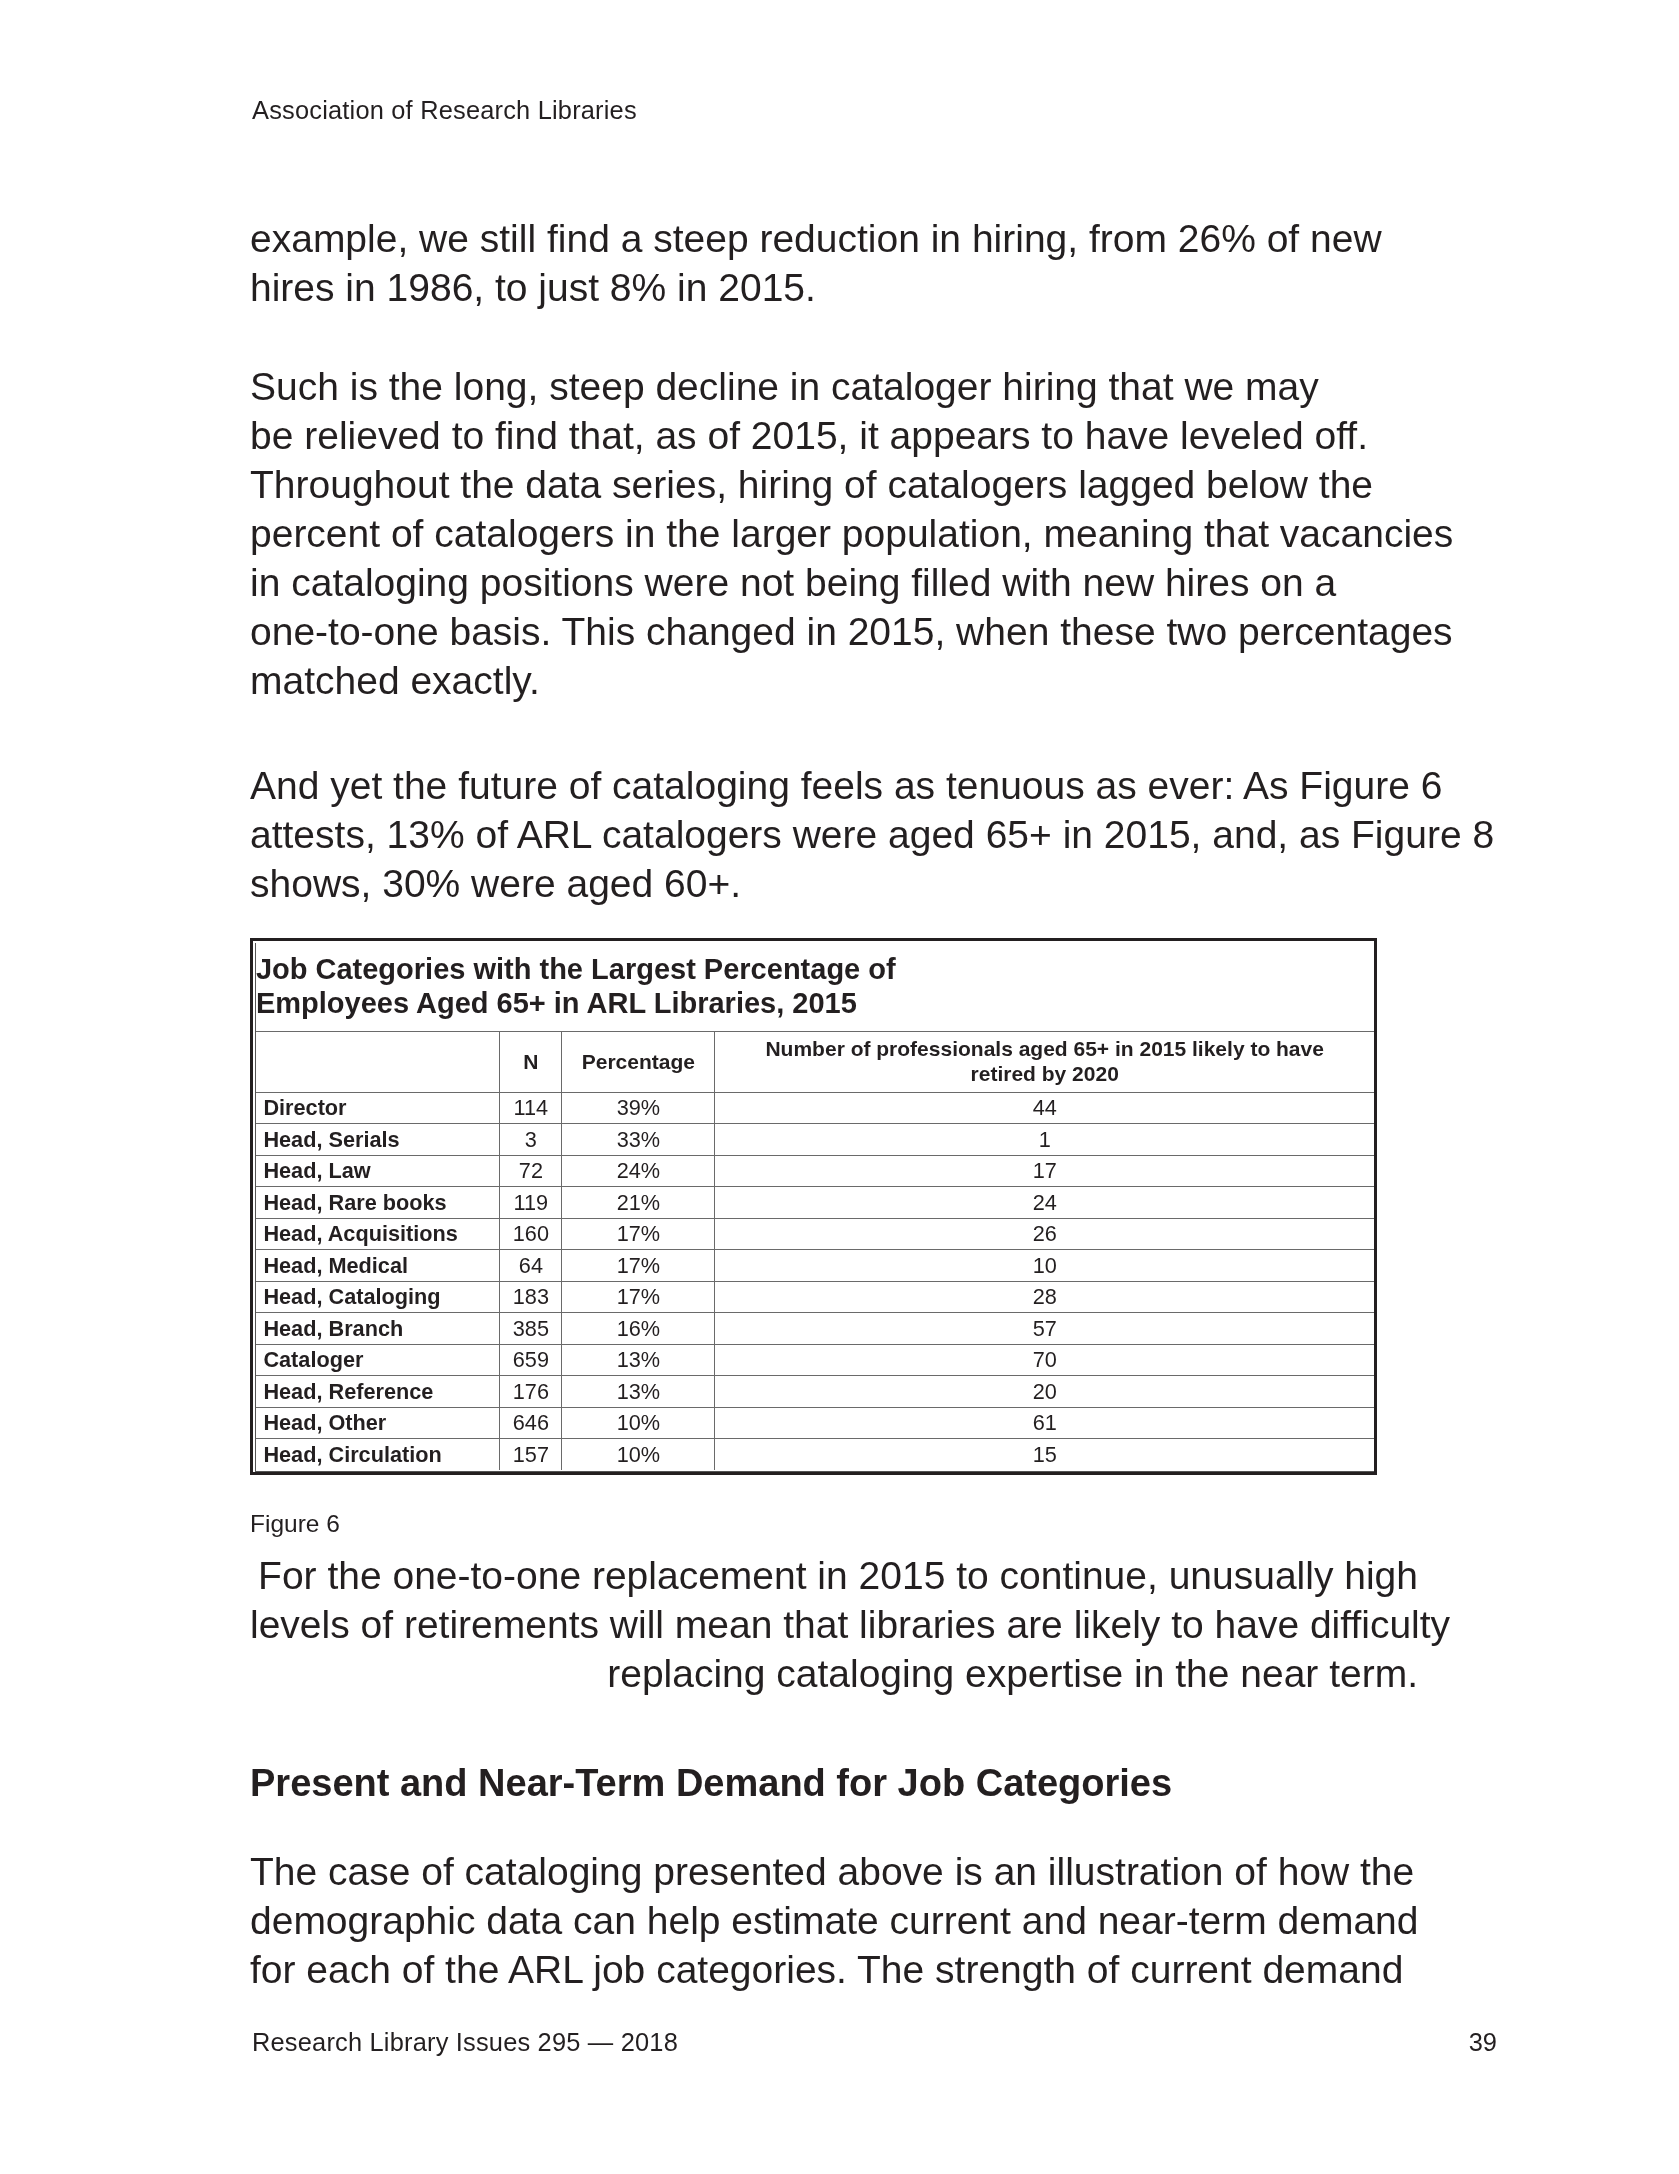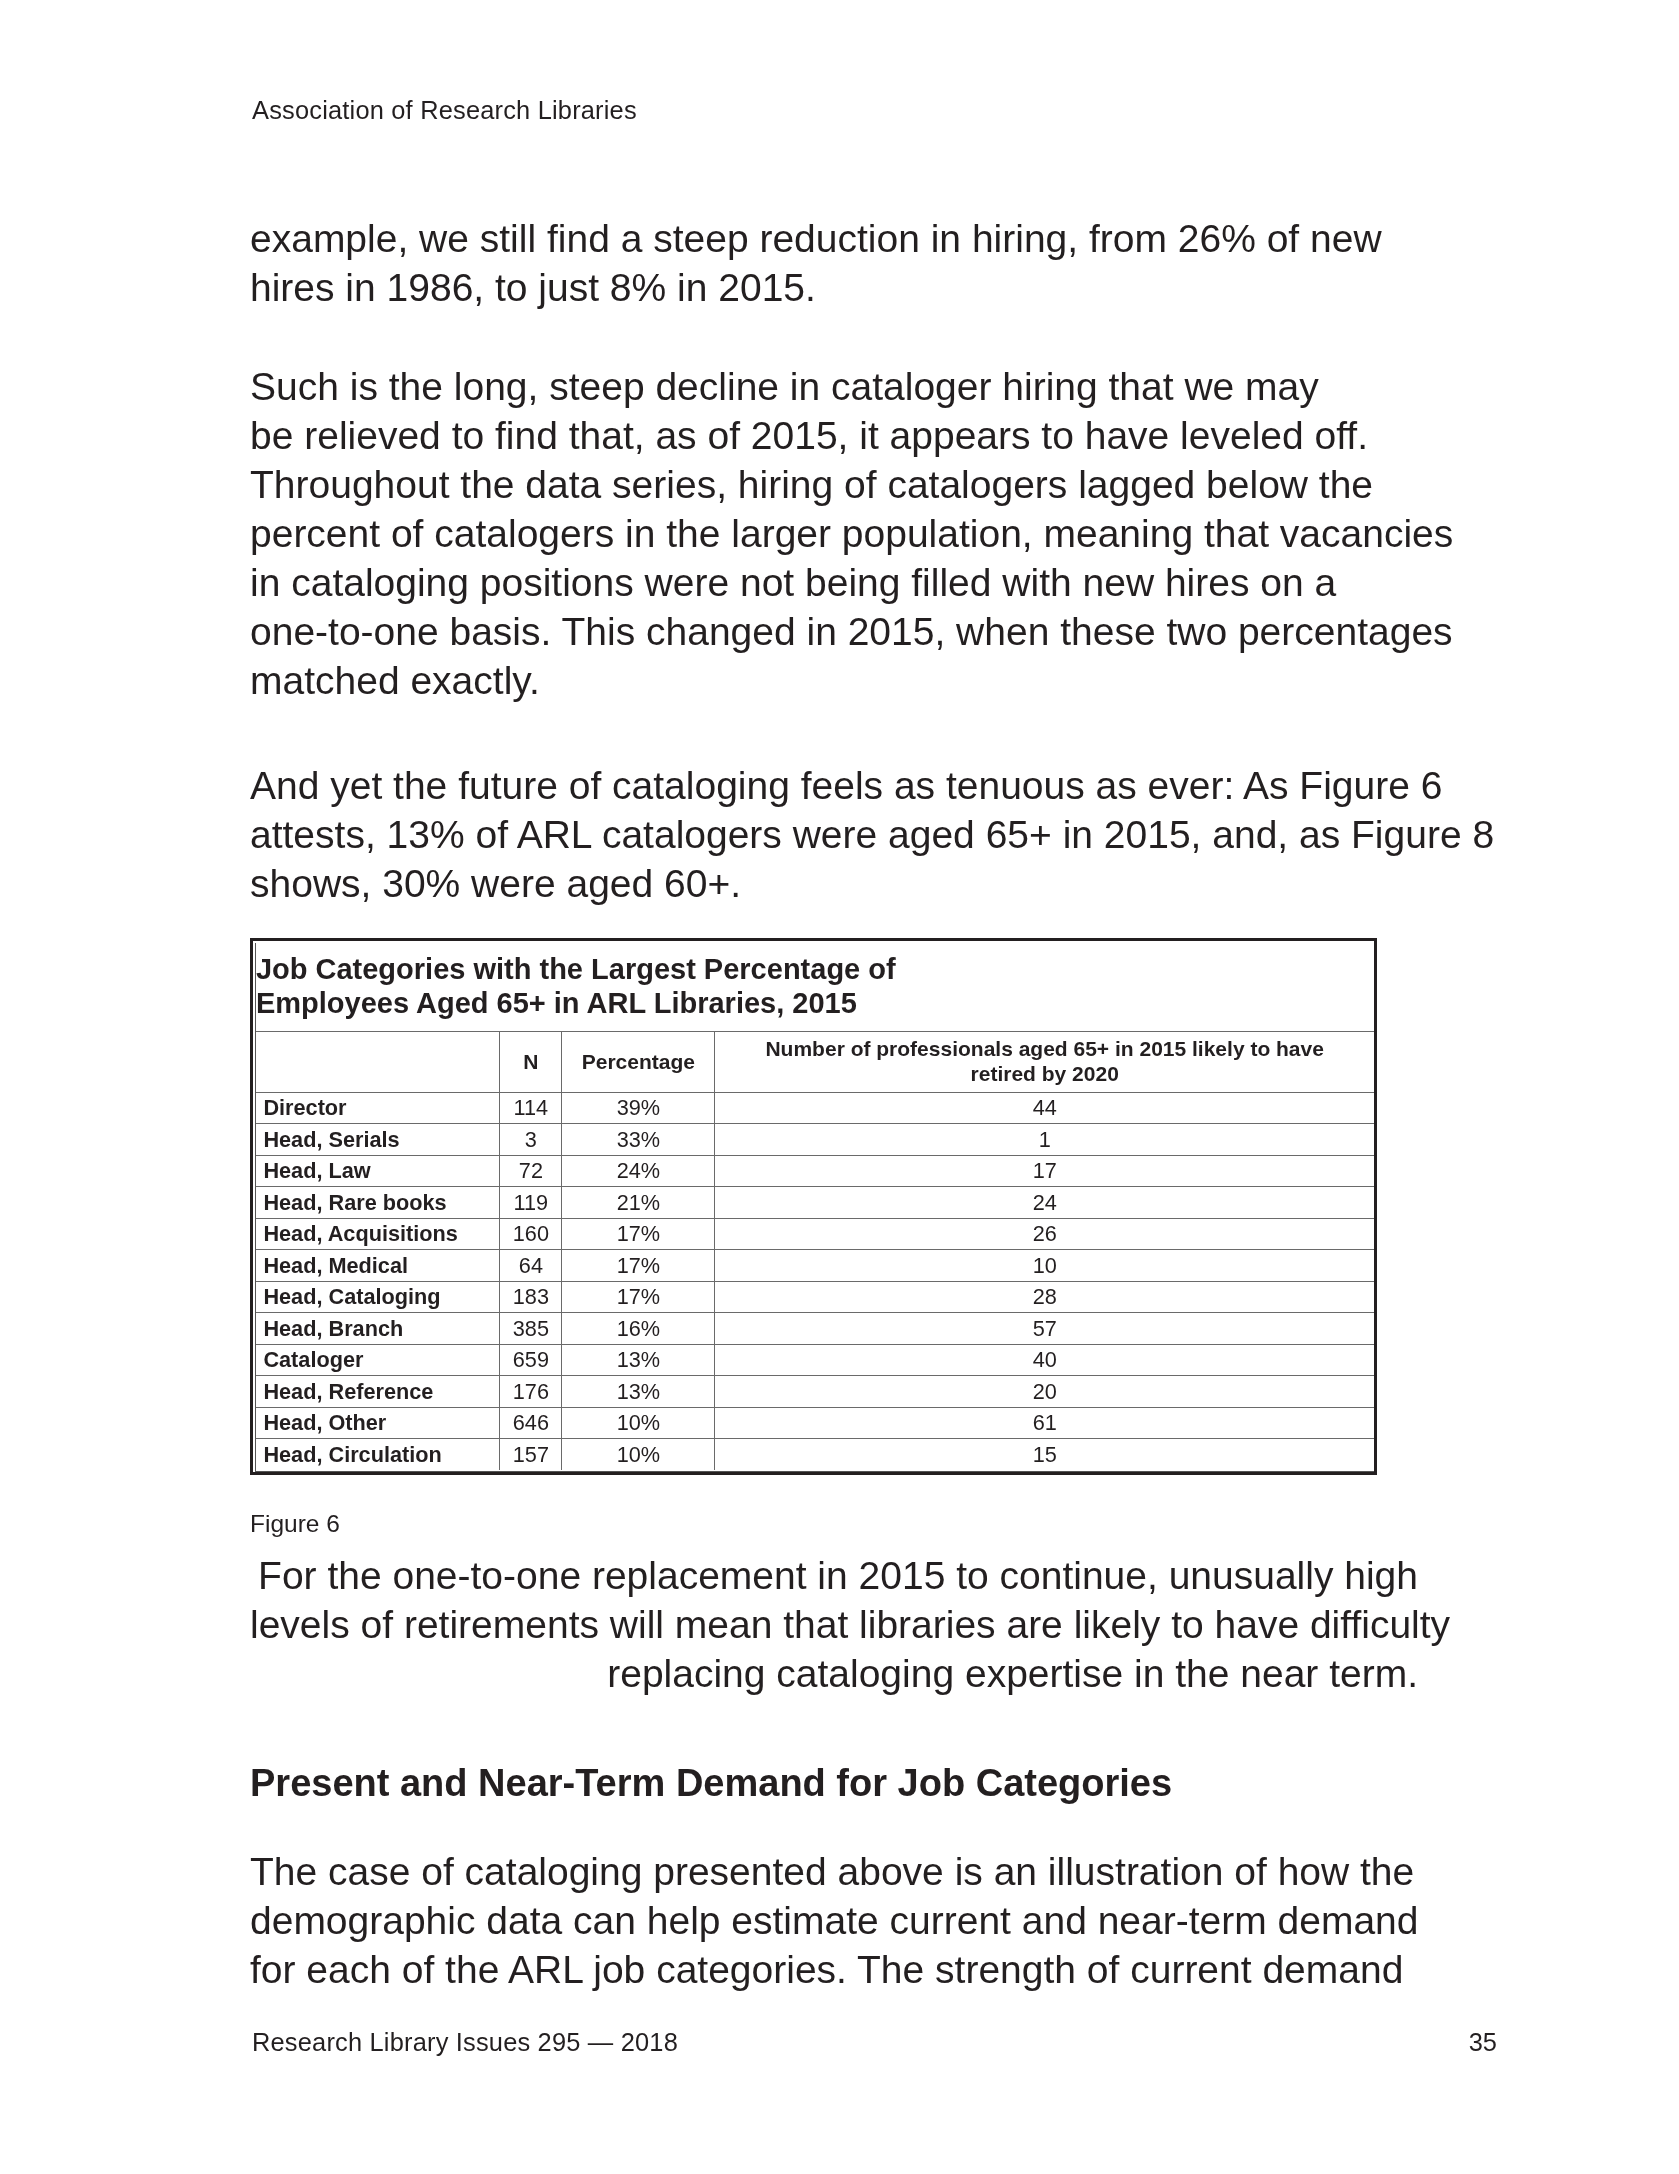--- a/index.html
+++ b/index.html
@@ -121,21 +121,21 @@
         <tr>
             <td class="cat">Head, Branch</td>
             <td>385</td>
             <td>16%</td>
             <td>57</td>
           </tr>
         <tr>
             <td class="cat">Cataloger</td>
             <td>659</td>
             <td>13%</td>
-            <td>40</td>
+            <td>70</td>
           </tr>
         <tr>
             <td class="cat">Head, Reference</td>
             <td>176</td>
             <td>13%</td>
             <td>20</td>
           </tr>
         <tr>
             <td class="cat">Head, Other</td>
             <td>646</td>
@@ -163,14 +163,14 @@
 
 <h2 class="heading serif" style="top:1749px;margin-top:10px;">Present and Near-Term Demand for Job Categories</h2>
 
 <p class="para serif" style="top:1847px;">
   <span class="ln">The case of cataloging presented above is an illustration of how the</span>
   <span class="ln">demographic data can help estimate current and near-term demand</span>
   <span class="ln">for each of the ARL job categories. The strength of current demand</span>
 </p>
 
 <div class="running sans" style="top:2027px;">Research Library Issues 295 — 2018</div>
-<div class="pagenum sans" style="top:2027px;">35</div>
+<div class="pagenum sans" style="top:2027px;">39</div>
 
 
 </body></html>

